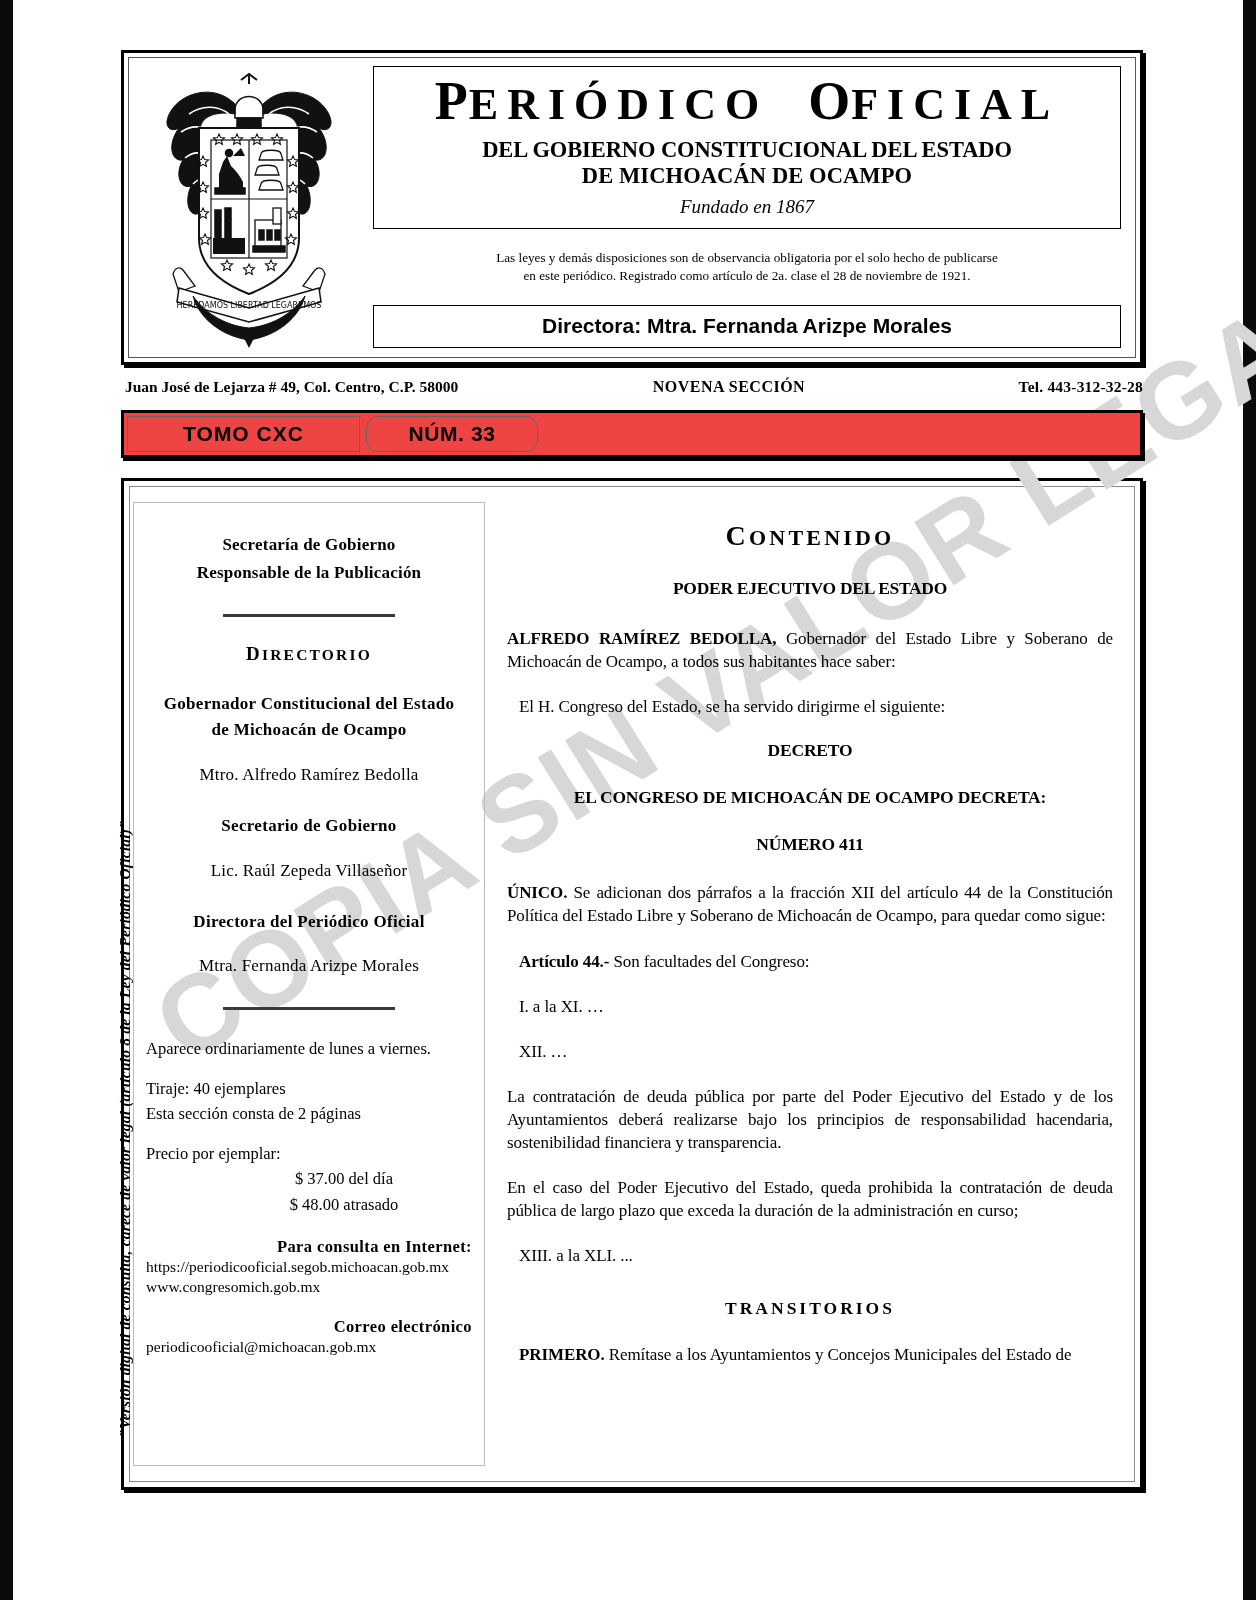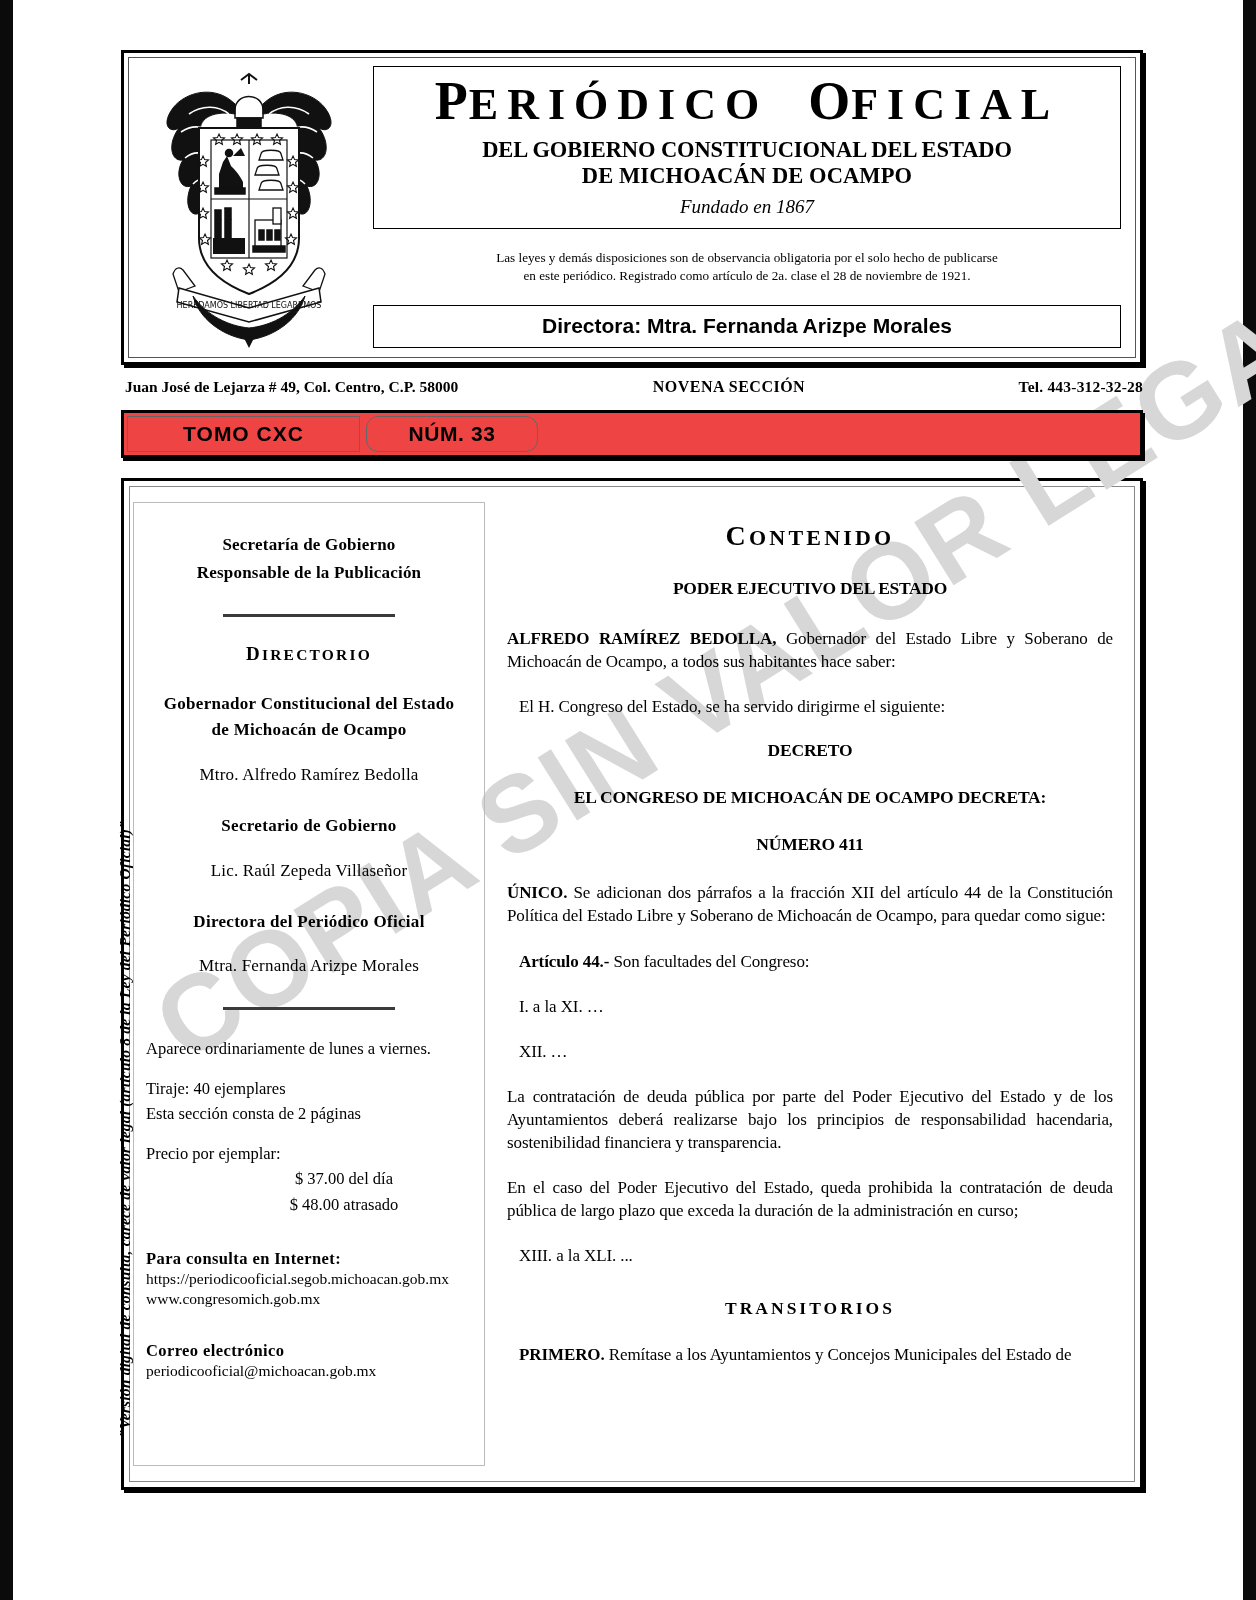--- a/index.html
+++ b/index.html
@@ -297,22 +297,22 @@
     font-size: 16.5px;
     line-height: 1.55;
     text-align: left;
     margin-top: 22px;
   }
   .dir-left-text .gap { display: block; height: 14px; }
   .price-line { text-align: center; padding-left: 70px; }
   .dir-bold-label {
     font-weight: bold;
     font-size: 16.5px;
-    margin-top: 32px;
-    text-align: left;
+    margin-top: 20px;
+    text-align: right;
     letter-spacing: .4px;
   }
   .dir-url {
     font-size: 15.5px;
     line-height: 1.28;
     text-align: left;
     word-break: break-all;
   }
 
   

